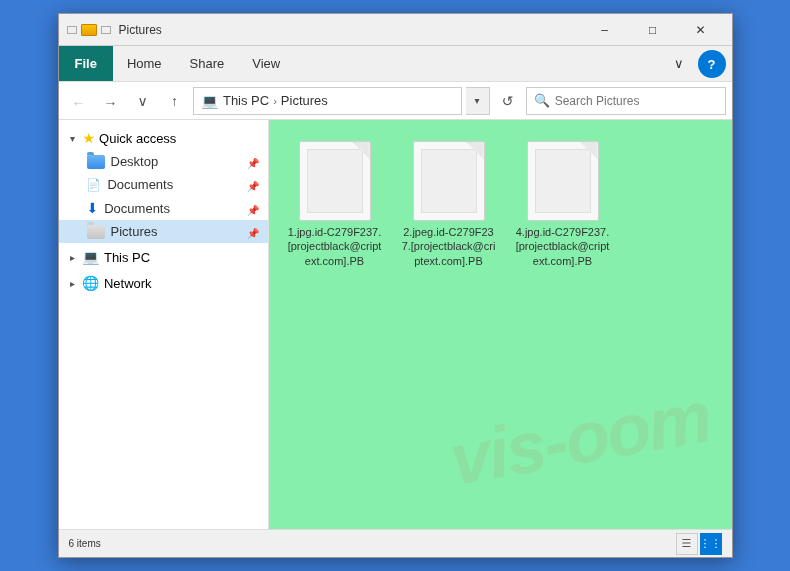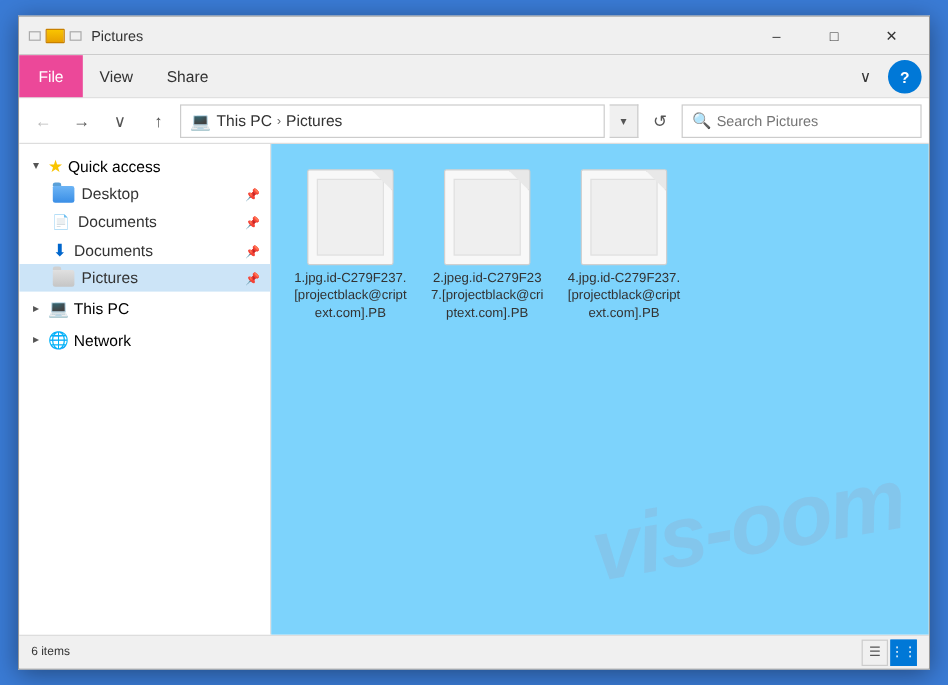--- a/index.html
+++ b/index.html
@@ -8,21 +8,21 @@
       font-size: 13px;
       background: #3a7bd5;
       display: flex;
       justify-content: center;
       align-items: center;
       width: 790px;
       height: 571px;
       overflow: hidden;
     }
     .window {
-      width: 760px;
+      width: 675px;
       height: 545px;
       background: #fff;
       border: 1px solid #999;
       box-shadow: 0 4px 20px rgba(0,0,0,0.4);
       display: flex;
       flex-direction: column;
     }
     
     .title-bar {
       background: #f0f0f0;
@@ -73,27 +73,28 @@
     }
     
     .menu-bar {
       height: 36px;
       display: flex;
       align-items: stretch;
       background: #f0f0f0;
       border-bottom: 1px solid #ddd;
     }
     .menu-file {
-      background: #ec4899;
+      background: #0f766e;
       color: #fff;
       padding: 0 16px;
       display: flex;
       align-items: center;
       cursor: pointer;
       font-size: 13px;
+      font-weight: bold;
     }
     .menu-item {
       padding: 0 14px;
       display: flex;
       align-items: center;
       cursor: pointer;
       font-size: 13px;
       color: #333;
     }
     .menu-chevron {
@@ -274,21 +275,21 @@
     }
     .star-icon { color: #f9c400; font-size: 14px; }
     .pc-icon { color: #555; font-size: 14px; }
     .network-icon { color: #4a90d9; font-size: 14px; }
     .pin-icon { color: #0078d7; font-size: 10px; margin-left: auto; }
     .download-icon { color: #0066cc; font-size: 14px; }
     .doc-icon { color: #888; font-size: 12px; }
     
     .file-area {
       flex: 1;
-      background: #7dd3fc;
+      background: #86efac;
       overflow: auto;
       padding: 8px;
       position: relative;
     }
     .watermark {
       position: absolute;
       bottom: 50px;
       right: 20px;
       font-size: 72px;
       color: rgba(200,50,50,0.08);
@@ -389,22 +390,23 @@
     <span class="title-bar-title">Pictures</span>
     <div class="title-bar-controls">
       <button class="tb-btn">‒</button>
       <button class="tb-btn">□</button>
       <button class="tb-btn close">✕</button>
     </div>
   </div>
 
   <div class="menu-bar">
     <div class="menu-file">File</div>
+    <div class="menu-item">Home</div>
+    <div class="menu-item">Share</div>
     <div class="menu-item">View</div>
-    <div class="menu-item">Share</div>
     <div class="menu-chevron">∨</div>
     <div class="menu-help">?</div>
   </div>
 
   <div class="address-bar">
     <button class="nav-btn disabled">←</button>
     <button class="nav-btn">→</button>
     <button class="nav-btn">∨</button>
     <button class="nav-btn">↑</button>
 

